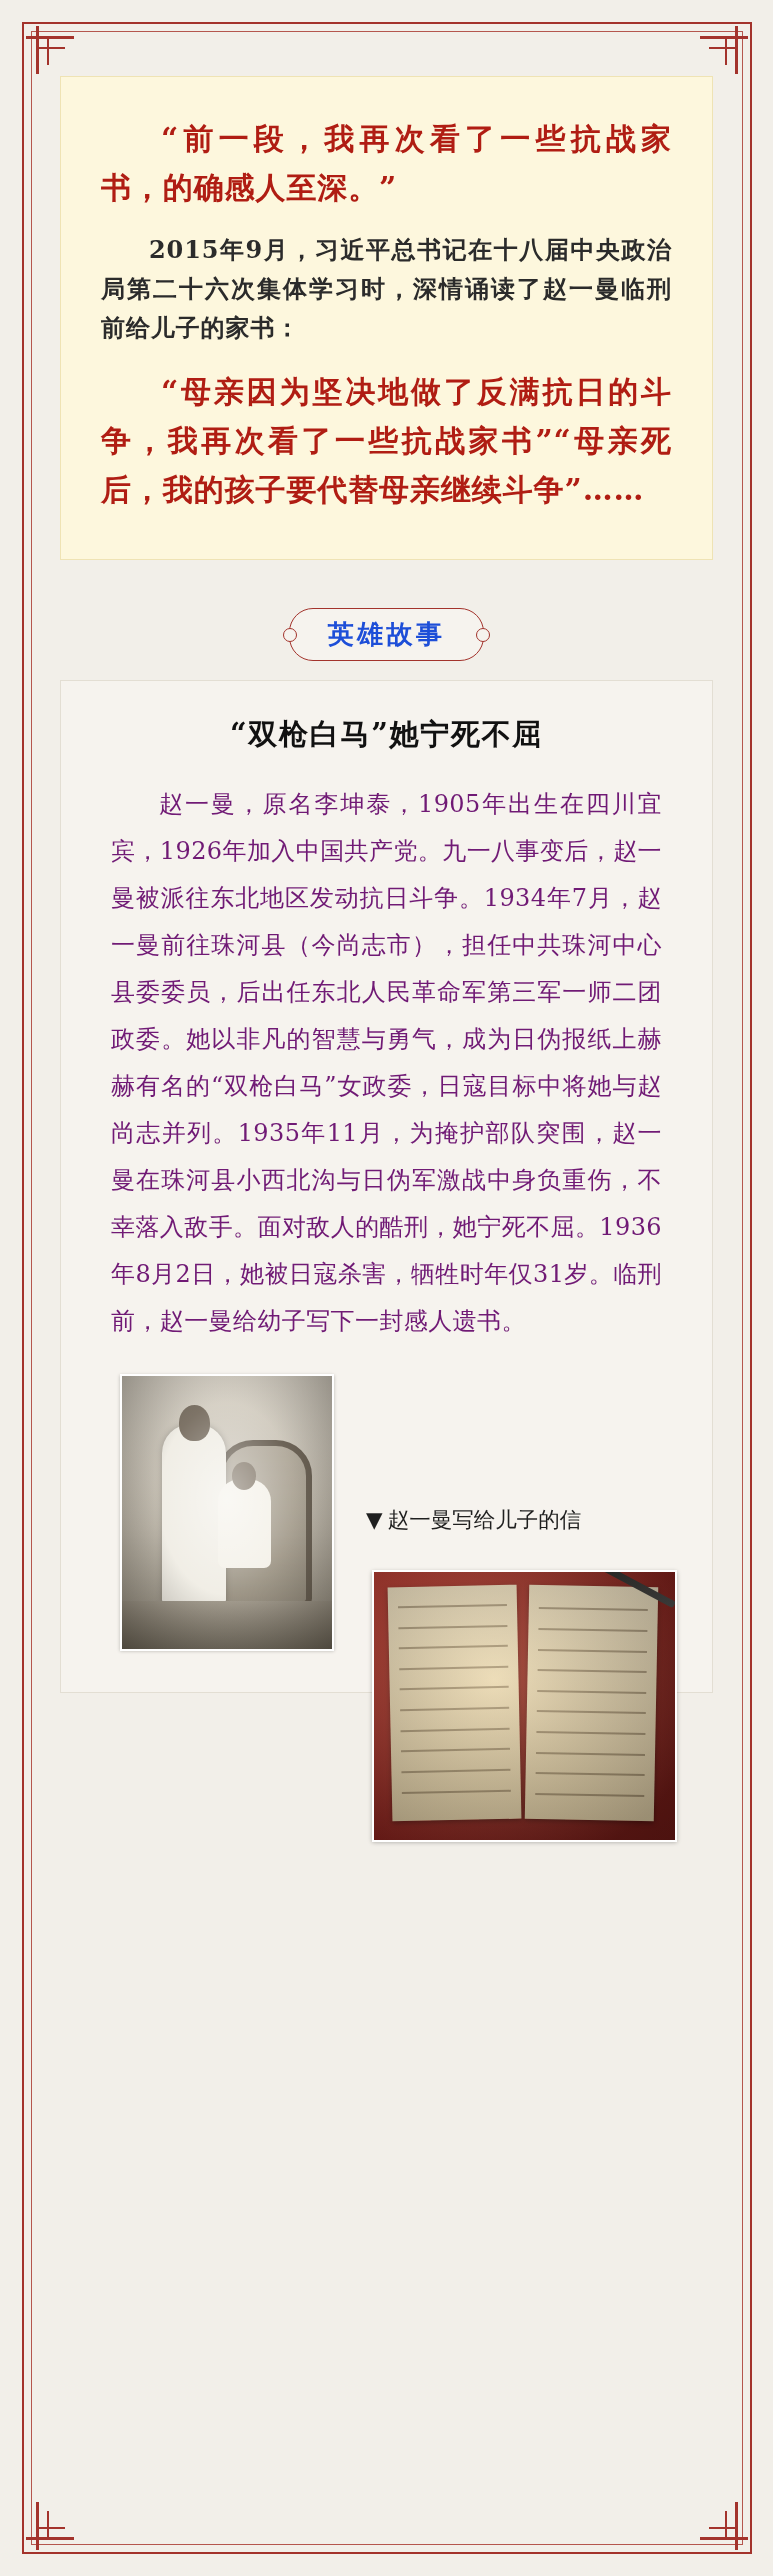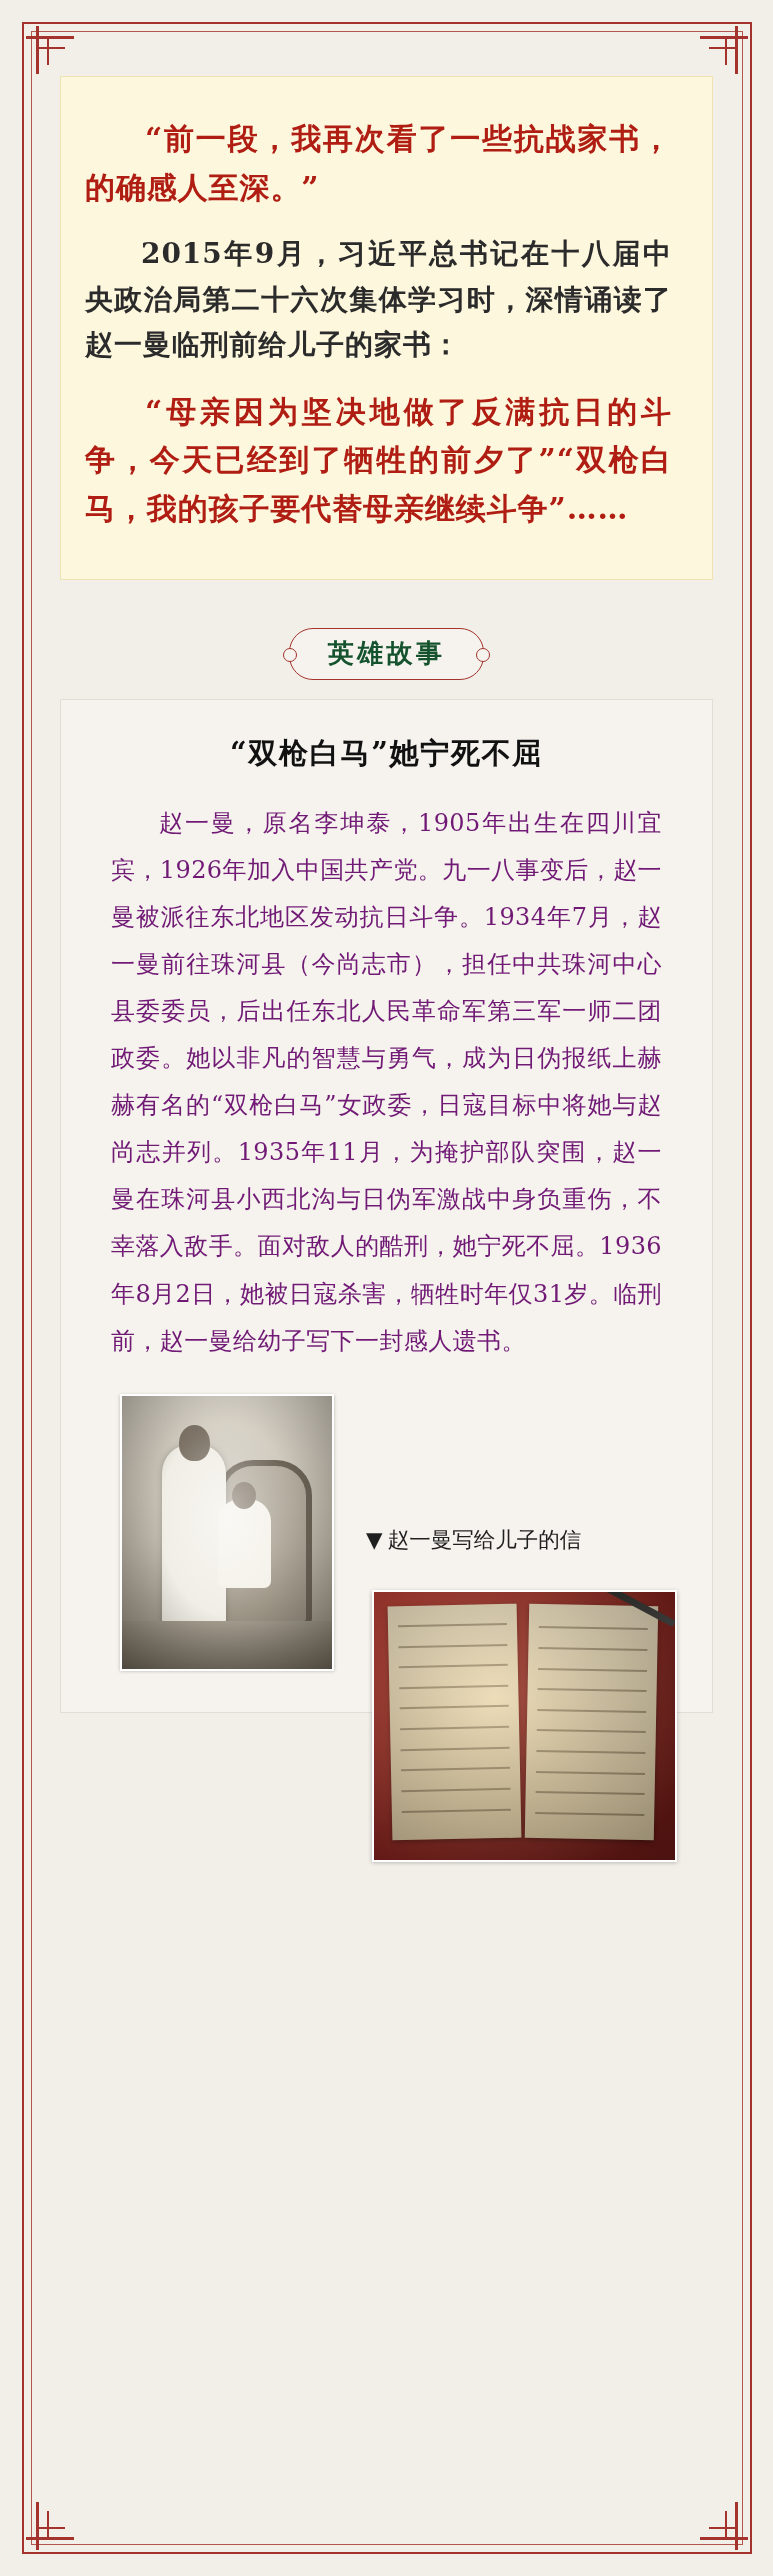--- a/index.html
+++ b/index.html
@@ -85,39 +85,39 @@
     position: absolute;
     left: 60px;
     top: 76px;
     width: 653px;
   }
 
   
   .quote-card {
     background: #fdf7dd;
     border: 0.9px solid #efe3b4;
-    padding: 38px 40px 45px 24px;
+    padding: 38px 40px 45px 40px;
     box-sizing: border-box;
   }
   .quote-line {
     color: #b01d13;
     font-family: "DejaVu Serif", "Liberation Serif", serif;
     font-weight: bold;
     font-size: 30px;
     line-height: 1.62;
     text-align: justify;
     text-indent: 2em;
     margin: 0 0 5.2px 0;
     letter-spacing: 0.9px;
   }
   .quote-body {
     color: #2b2b2b;
     font-family: "DejaVu Serif", "Liberation Serif", serif;
     font-weight: bold;
-    font-size: 28px;
+    font-size: 24px;
     line-height: 1.62;
     text-align: justify;
     text-indent: 2em;
     margin: 19px 0 8.6px 0;
     letter-spacing: 0.9px;
   }
   .quote-line2 {
     color: #b01d13;
     font-family: "DejaVu Serif", "Liberation Serif", serif;
     font-weight: bold;
@@ -133,21 +133,21 @@
   .badge-wrap {
     margin-top: 48px;
     display: flex;
     justify-content: center;
   }
   .badge {
     position: relative;
     border: 1.7px solid #a3332c;
     border-radius: 24px;
     padding: 7.7px 38px;
-    color: #14532d;
+    color: #1d4ed8;
     font-family: "DejaVu Serif", "Liberation Serif", serif;
     font-weight: bold;
     font-size: 26px;
     letter-spacing: 3.4px;
     background: #f6f3ee;
   }
   .badge::before, .badge::after {
     content: "";
     position: absolute;
     top: 50%;
@@ -362,21 +362,21 @@
       <span class="v1"></span>
       <span class="h2"></span>
       <span class="v2"></span>
   </div>
 
   <div class="content">
 
     <div class="quote-card">
       <p class="quote-line">“前一段，我再次看了一些抗战家书，的确感人至深。”</p>
       <p class="quote-body">2015年9月，习近平总书记在十八届中央政治局第二十六次集体学习时，深情诵读了赵一曼临刑前给儿子的家书：</p>
-      <p class="quote-line2">“母亲因为坚决地做了反满抗日的斗争，今天已经到了牺牲的前夕了”“双枪白马，我的孩子要代替母亲继续斗争”……</p>
+      <p class="quote-line2">“母亲因为坚决地做了反满抗日的斗争，我再次看了一些抗战家书”“母亲死后，我的孩子要代替母亲继续斗争”……</p>
     </div>
 
     <div class="badge-wrap">
       <div class="badge">英雄故事</div>
     </div>
 
     <div class="article-card">
       <h2 class="article-title">“双枪白马”她宁死不屈</h2>
       <div class="article-body">
         <p>赵一曼，原名李坤泰，1905年出生在四川宜宾，1926年加入中国共产党。九一八事变后，赵一曼被派往东北地区发动抗日斗争。1934年7月，赵一曼前往珠河县（今尚志市），担任中共珠河中心县委委员，后出任东北人民革命军第三军一师二团政委。她以非凡的智慧与勇气，成为日伪报纸上赫赫有名的“双枪白马”女政委，日寇目标中将她与赵尚志并列。1935年11月，为掩护部队突围，赵一曼在珠河县小西北沟与日伪军激战中身负重伤，不幸落入敌手。面对敌人的酷刑，她宁死不屈。1936年8月2日，她被日寇杀害，牺牲时年仅31岁。临刑前，赵一曼给幼子写下一封感人遗书。</p>

